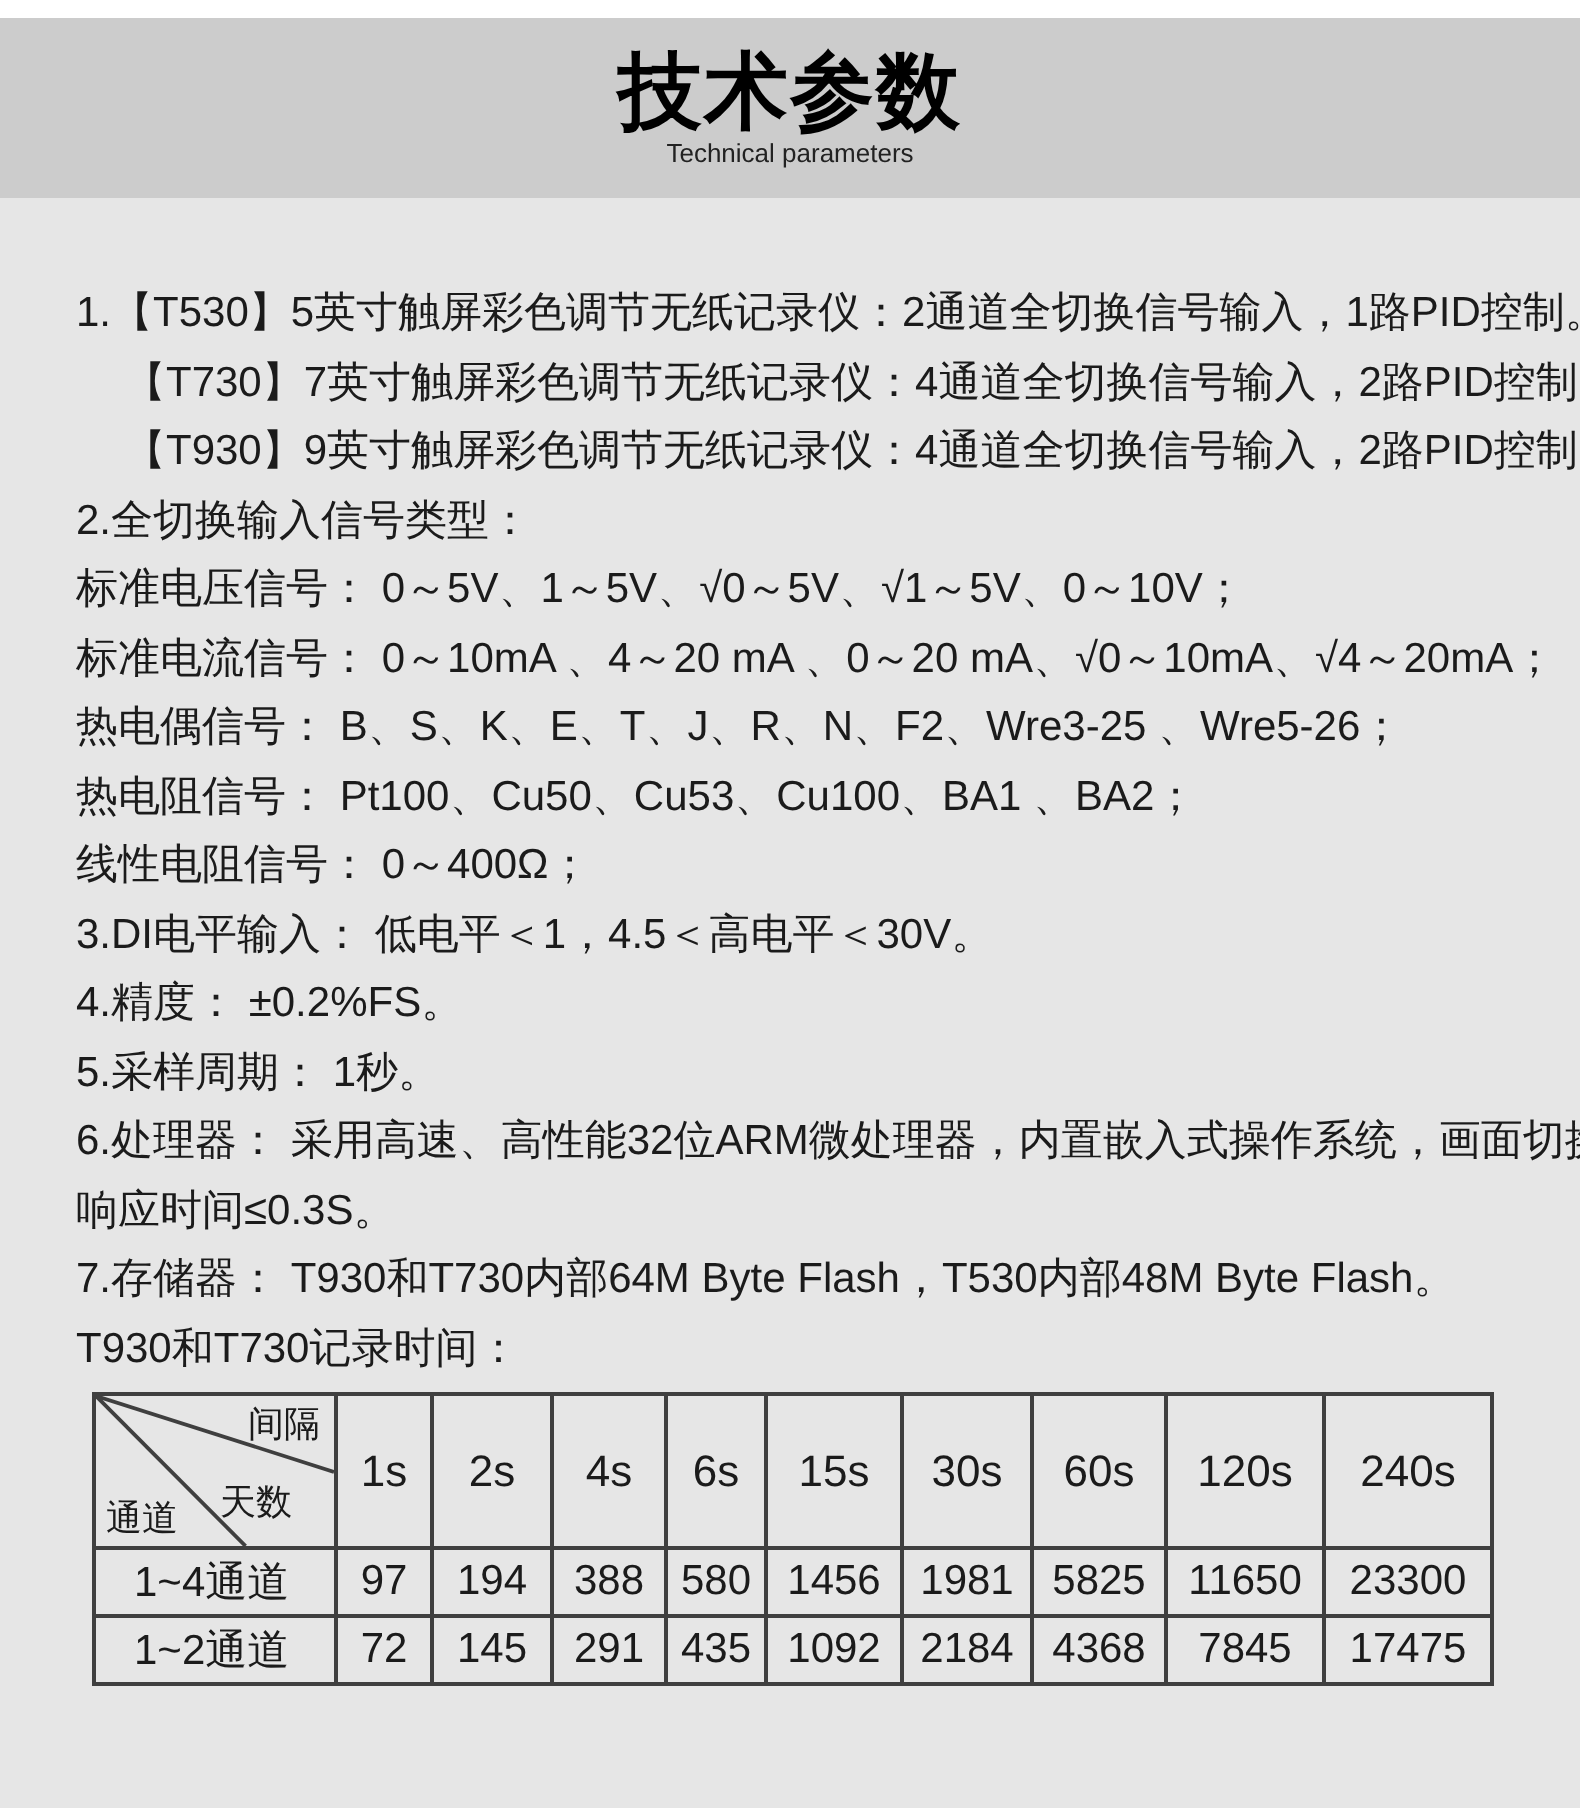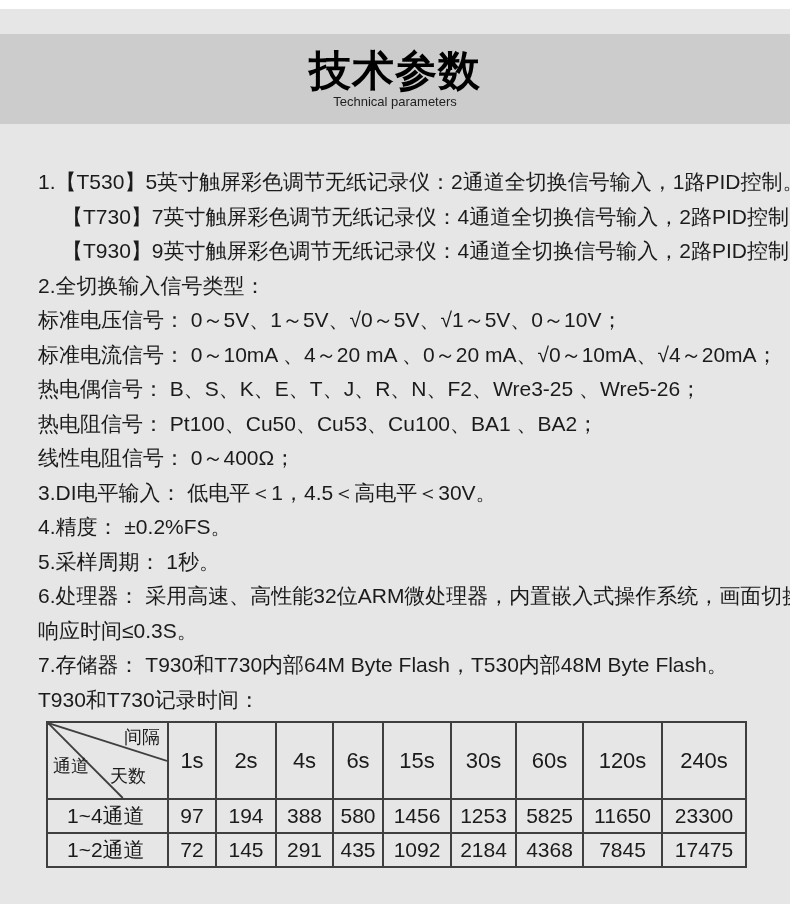--- a/index.html
+++ b/index.html
@@ -11,21 +11,21 @@
   }
   .page {
     width: 790px; height: 904px;
     background: #e6e6e6;
     position: relative;
   }
   .top-strip { height: 9px; background: #ffffff; }
   .band {
     height: 90px; background: #cccccc;
     display: flex; flex-direction: column;
-    align-items: center; justify-content: center; margin-top: 25px;
+    align-items: center; justify-content: center;
   }
   .band .title {
     font-size: 42px; font-weight: 900; color: #000;
     line-height: 1.05; letter-spacing: 1px;
   }
   .band .subtitle {
     font-size: 13px; color: #222; margin-top: 1px;
   }
   .content { padding: 41px 0 0 38px; }
   .spec {
@@ -45,21 +45,21 @@
     padding: 0; overflow: hidden;
   }
   .rec-table td.colhead { height: 77px; font-size: 22px; }
   .rec-table tr.datarow td { height: 34px; }
   .rec-table td.rowlabel { text-align: left; padding-left: 19px; }
   td.corner { position: relative; }
   td.corner svg { position: absolute; left: 0; top: 0; width: 100%; height: 100%; }
   .corner-label { position: absolute; font-size: 18px; line-height: 1; color: #1b1b1b; }
   .lbl-interval { top: 5px; right: 7px; }
   .lbl-days { top: 44px; left: 62px; }
-  .lbl-channel { bottom: 23px; left: 5px; }
+  .lbl-channel { bottom: 5px; left: 5px; }
 </style>
 </head>
 <body>
 
 <div class="page">
 
   <div class="top-strip"></div>
 
   <div class="band">
     <div class="title">技术参数</div>
@@ -118,21 +118,21 @@
         <td class="colhead">120s</td>
         <td class="colhead">240s</td>
       </tr>
       <tr class="datarow">
         <td class="rowlabel">1~4通道</td>
         <td>97</td>
         <td>194</td>
         <td>388</td>
         <td>580</td>
         <td>1456</td>
-        <td>1253</td>
+        <td>1981</td>
         <td>5825</td>
         <td>11650</td>
         <td>23300</td>
       </tr>
       <tr class="datarow">
         <td class="rowlabel">1~2通道</td>
         <td>72</td>
         <td>145</td>
         <td>291</td>
         <td>435</td>

